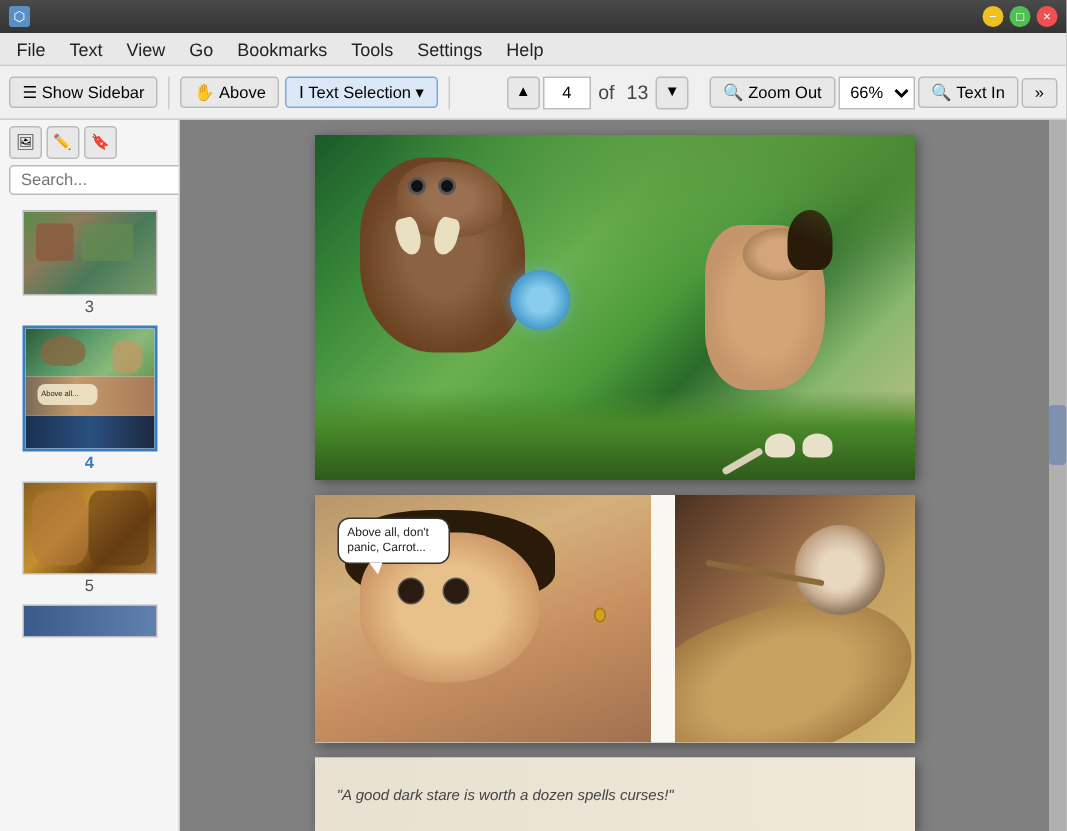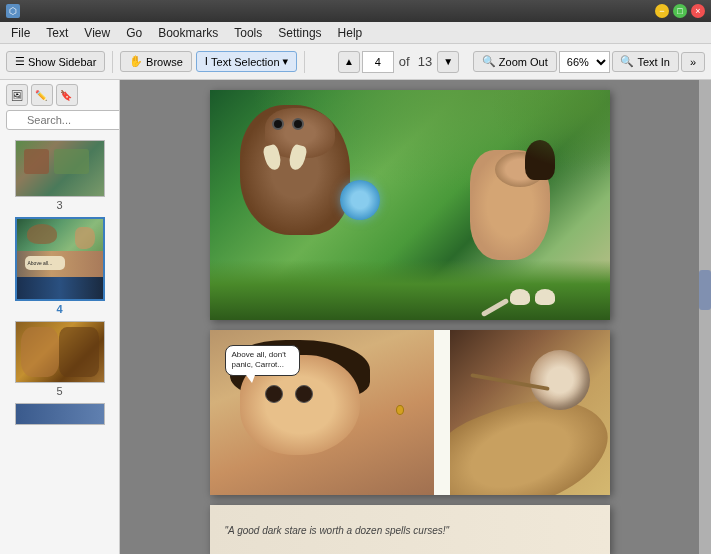--- a/index.html
+++ b/index.html
@@ -197,21 +197,21 @@
       display: flex;
       align-items: center;
       gap: 4px;
       padding: 2px 6px 6px;
     }
     #search-input {
       flex: 1;
       height: 20px;
       border: 1px solid #bbb;
       border-radius: 3px;
-      padding: 0 20px;
+      padding: 0 7px;
       font-size: 11px;
       background: #fff;
       color: #aaa;
     }
 
     #thumbnails-list {
       flex: 1;
       overflow-y: auto;
       padding: 4px 6px;
       display: flex;
@@ -441,21 +441,21 @@
 
   <div class="toolbar-btn">
     <span>☰</span>
     <span>Show Sidebar</span>
   </div>
 
   <div class="toolbar-separator"></div>
 
   <div class="toolbar-btn">
     <span>✋</span>
-    <span>Browse</span>
+    <span>Above</span>
   </div>
 
   <div class="toolbar-btn toolbar-btn-active">
     <span>Ⅰ</span>
     <span>Text Selection</span>
     <span>▾</span>
   </div>
 
   <div class="toolbar-separator"></div>
 

